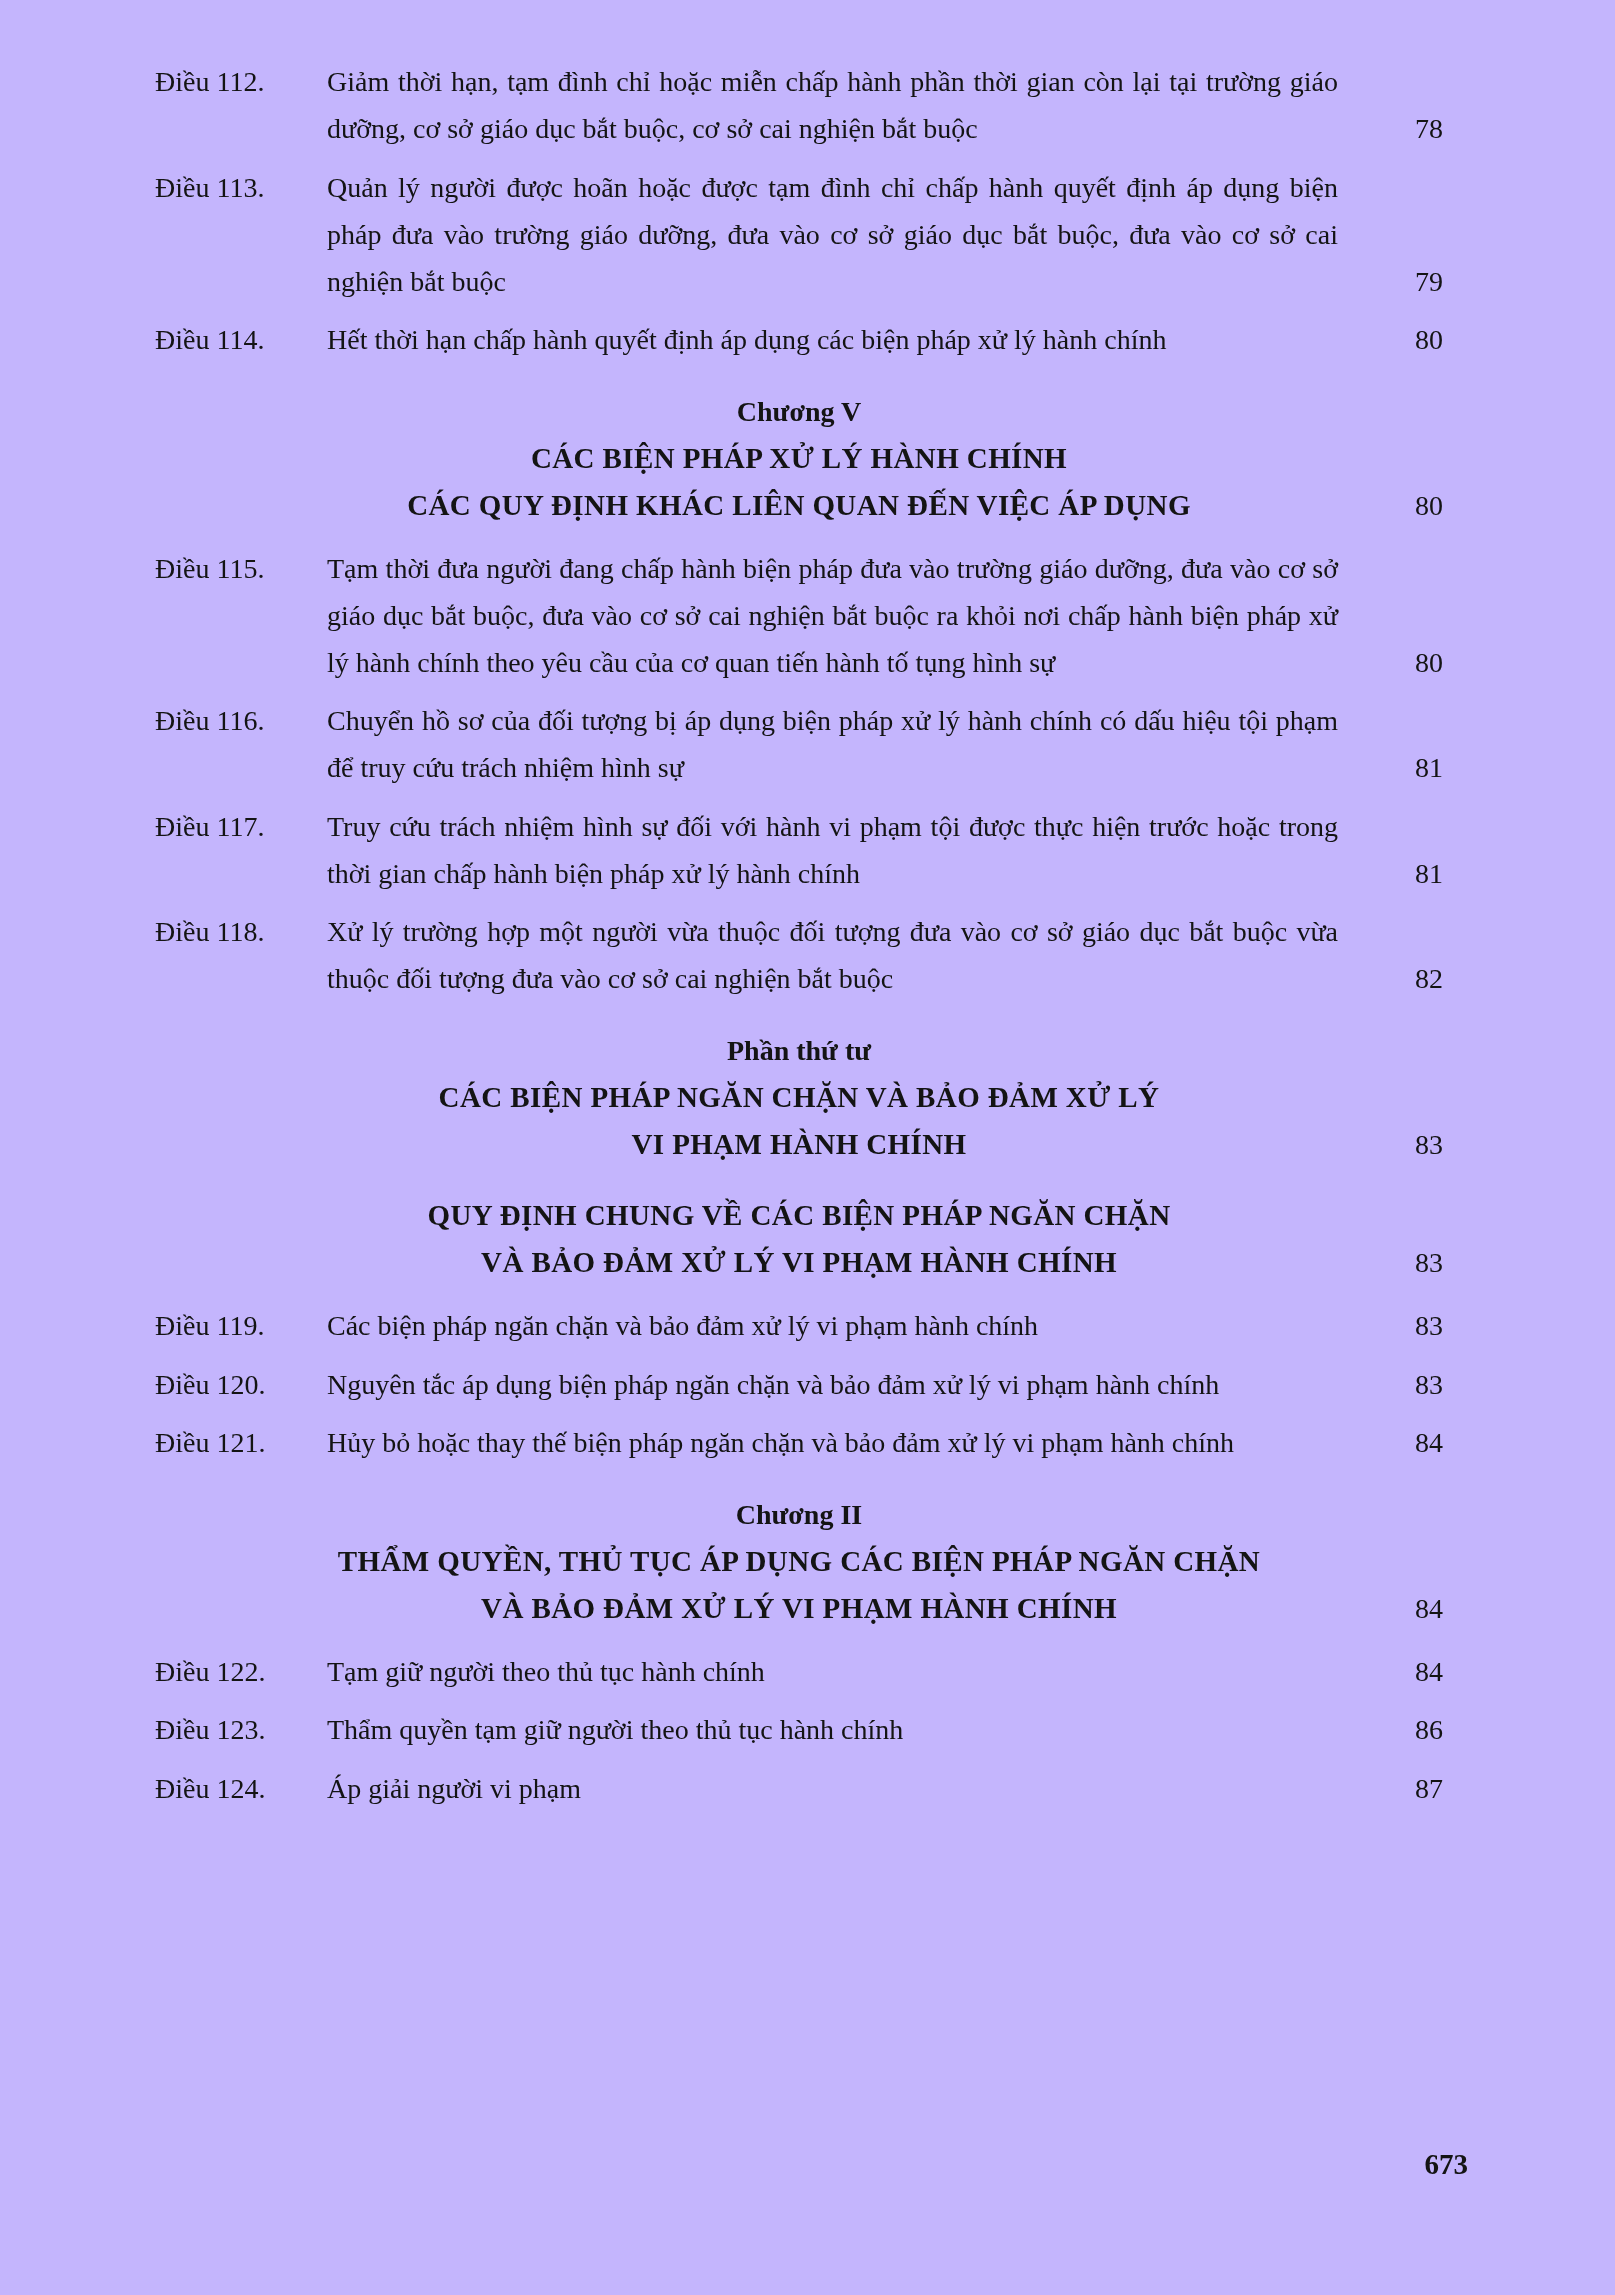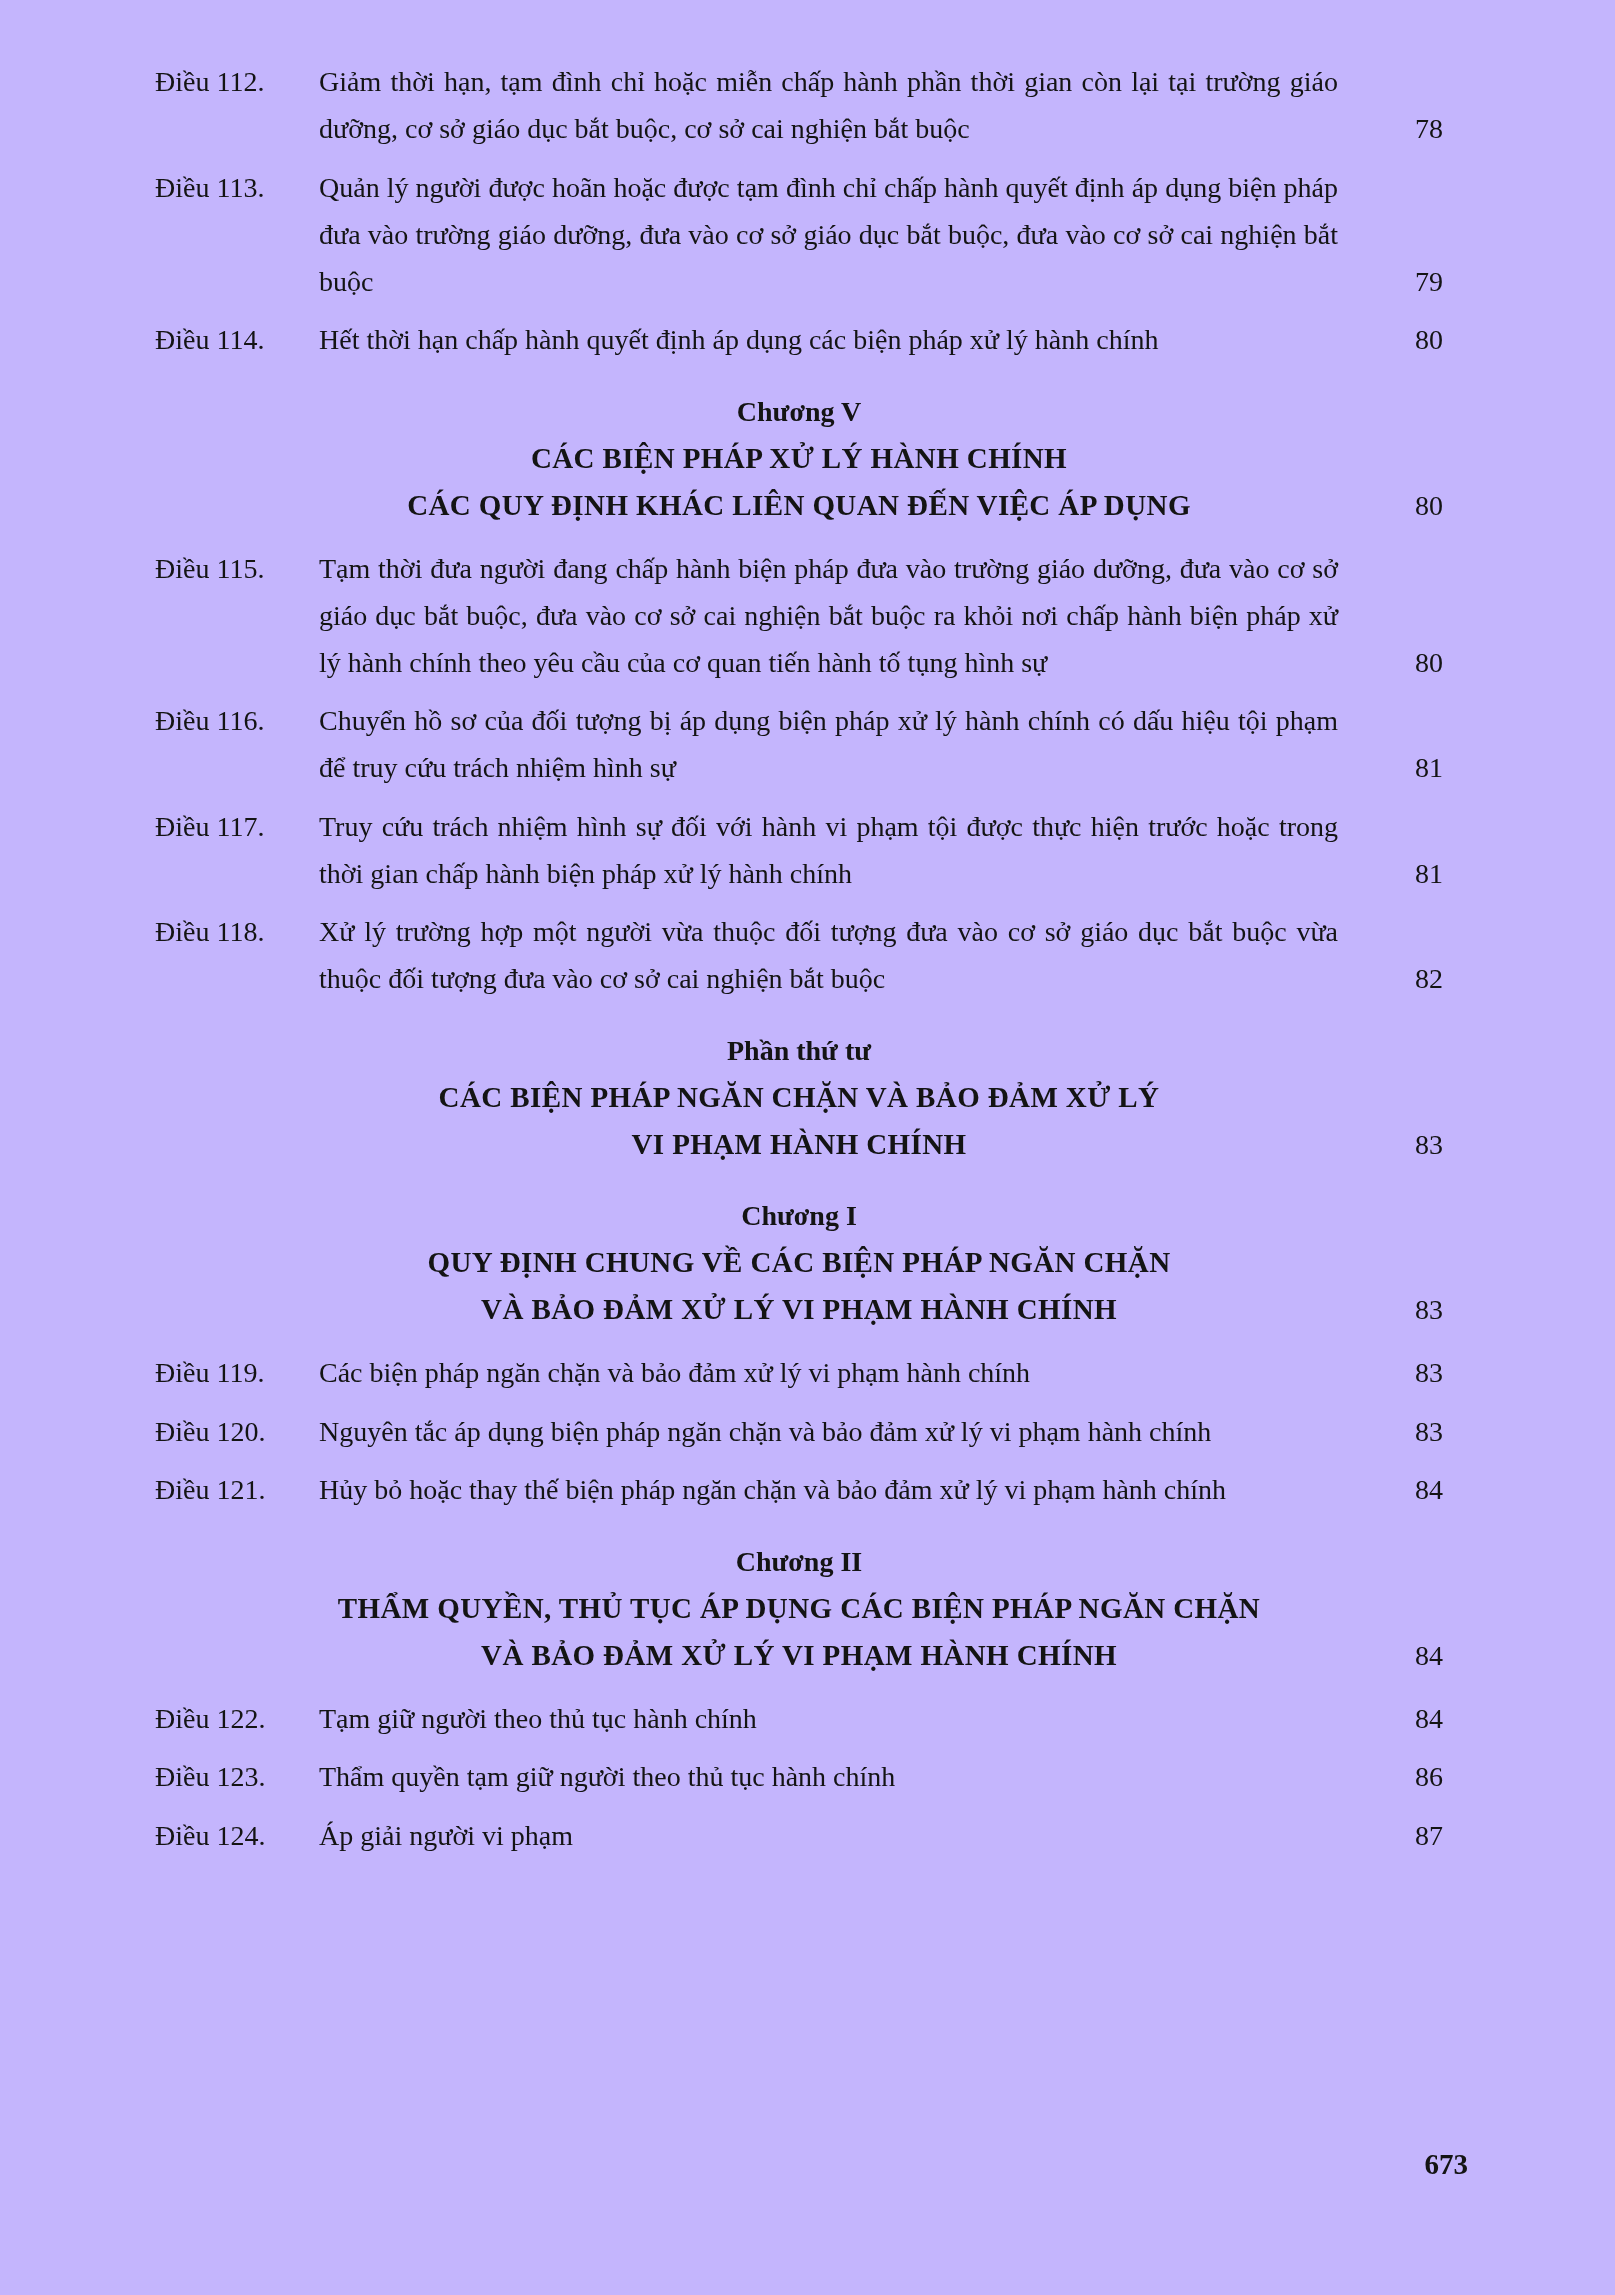--- a/index.html
+++ b/index.html
@@ -32,20 +32,21 @@
     margin-bottom: 11.5px;
   }
   .entry-label {
     width: 164px;
     flex-shrink: 0;
   }
   .entry-text {
     flex: 1;
     text-align: justify;
     padding-right: 42px;
+    margin-left: 8px;
   }
   .entry-page {
     width: 63px;
     flex-shrink: 0;
     text-align: right;
     align-self: flex-end;
   }
   .heading {
     position: relative;
     text-align: center;
@@ -123,21 +124,20 @@
         <div class="entry-text">Xử lý trường hợp một người vừa thuộc đối tượng đưa vào cơ sở giáo dục bắt buộc vừa thuộc đối tượng đưa vào cơ sở cai nghiện bắt buộc</div>
         <div class="entry-page">82</div>
       </div>
       <div class="heading">
         <div class="heading-sub">Phần thứ tư</div>
         <div class="heading-line">CÁC BIỆN PHÁP NGĂN CHẶN VÀ BẢO ĐẢM XỬ LÝ</div>
         <div class="heading-line">VI PHẠM HÀNH CHÍNH</div>
         <div class="heading-page">83</div>
       </div>
       <div class="heading">
-        <div class="heading-sub">Chương I</div>
         <div class="heading-line">QUY ĐỊNH CHUNG VỀ CÁC BIỆN PHÁP NGĂN CHẶN</div>
         <div class="heading-line">VÀ BẢO ĐẢM XỬ LÝ VI PHẠM HÀNH CHÍNH</div>
         <div class="heading-page">83</div>
       </div>
       <div class="entry">
         <div class="entry-label">Điều 119.</div>
         <div class="entry-text">Các biện pháp ngăn chặn và bảo đảm xử lý vi phạm hành chính</div>
         <div class="entry-page">83</div>
       </div>
       <div class="entry">

